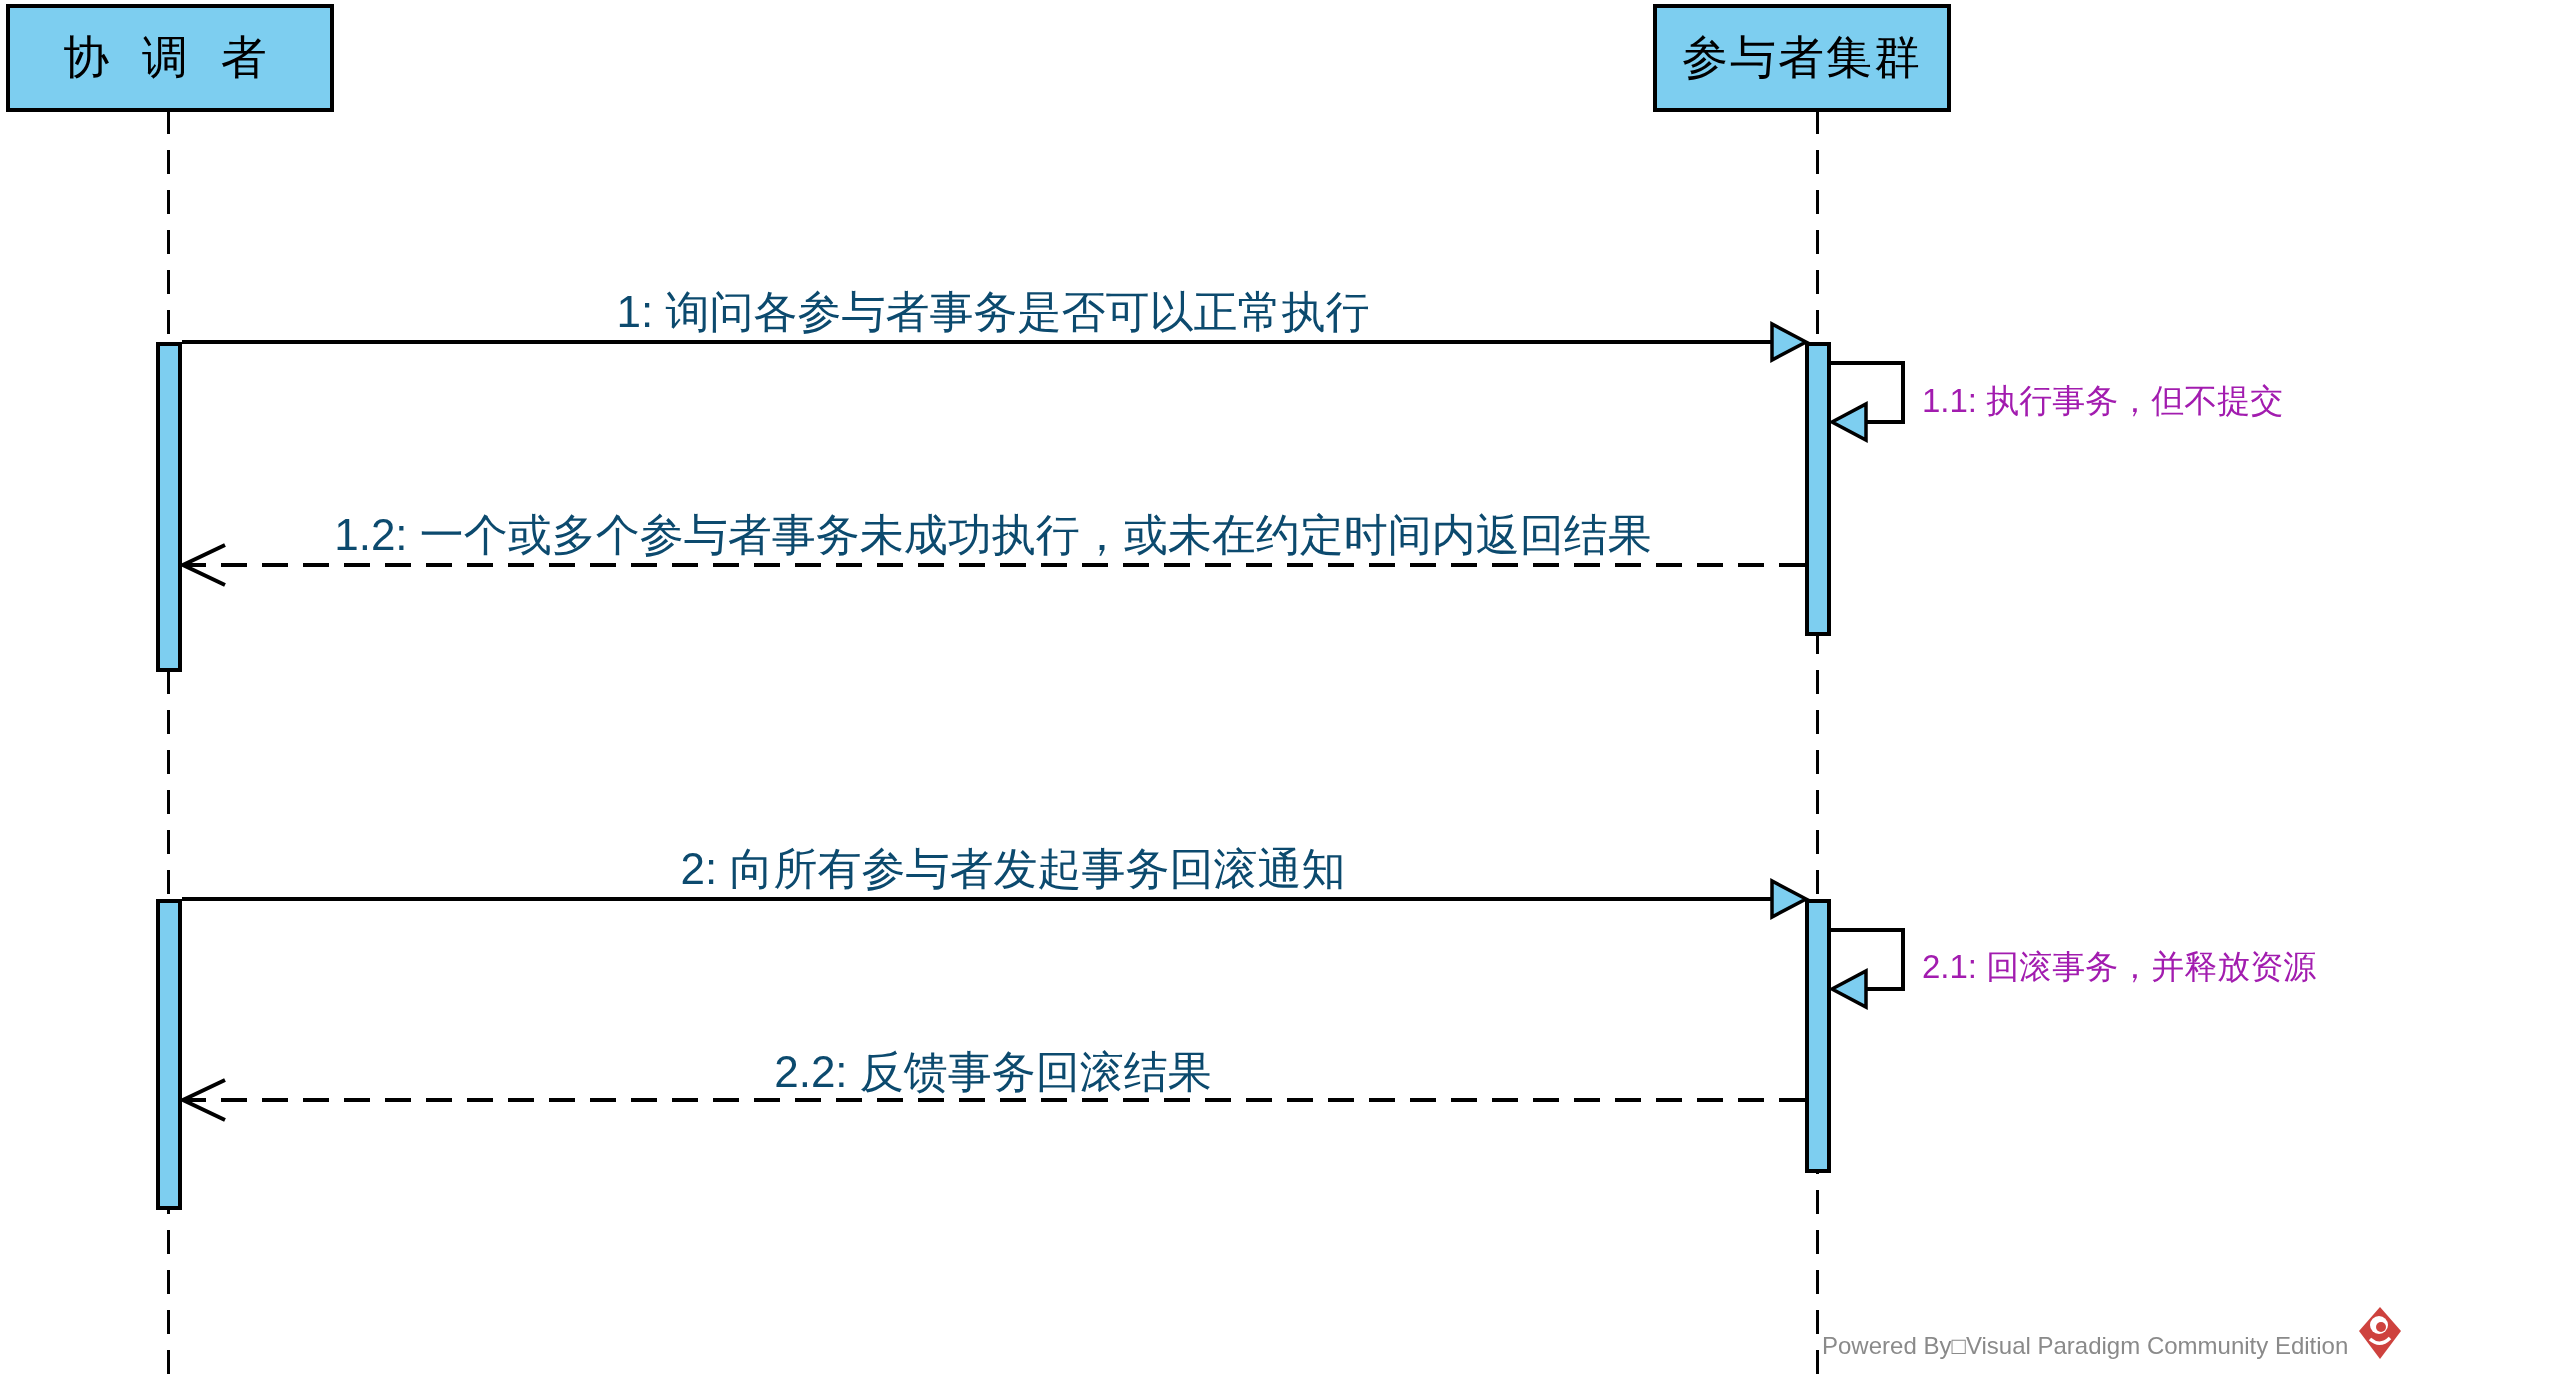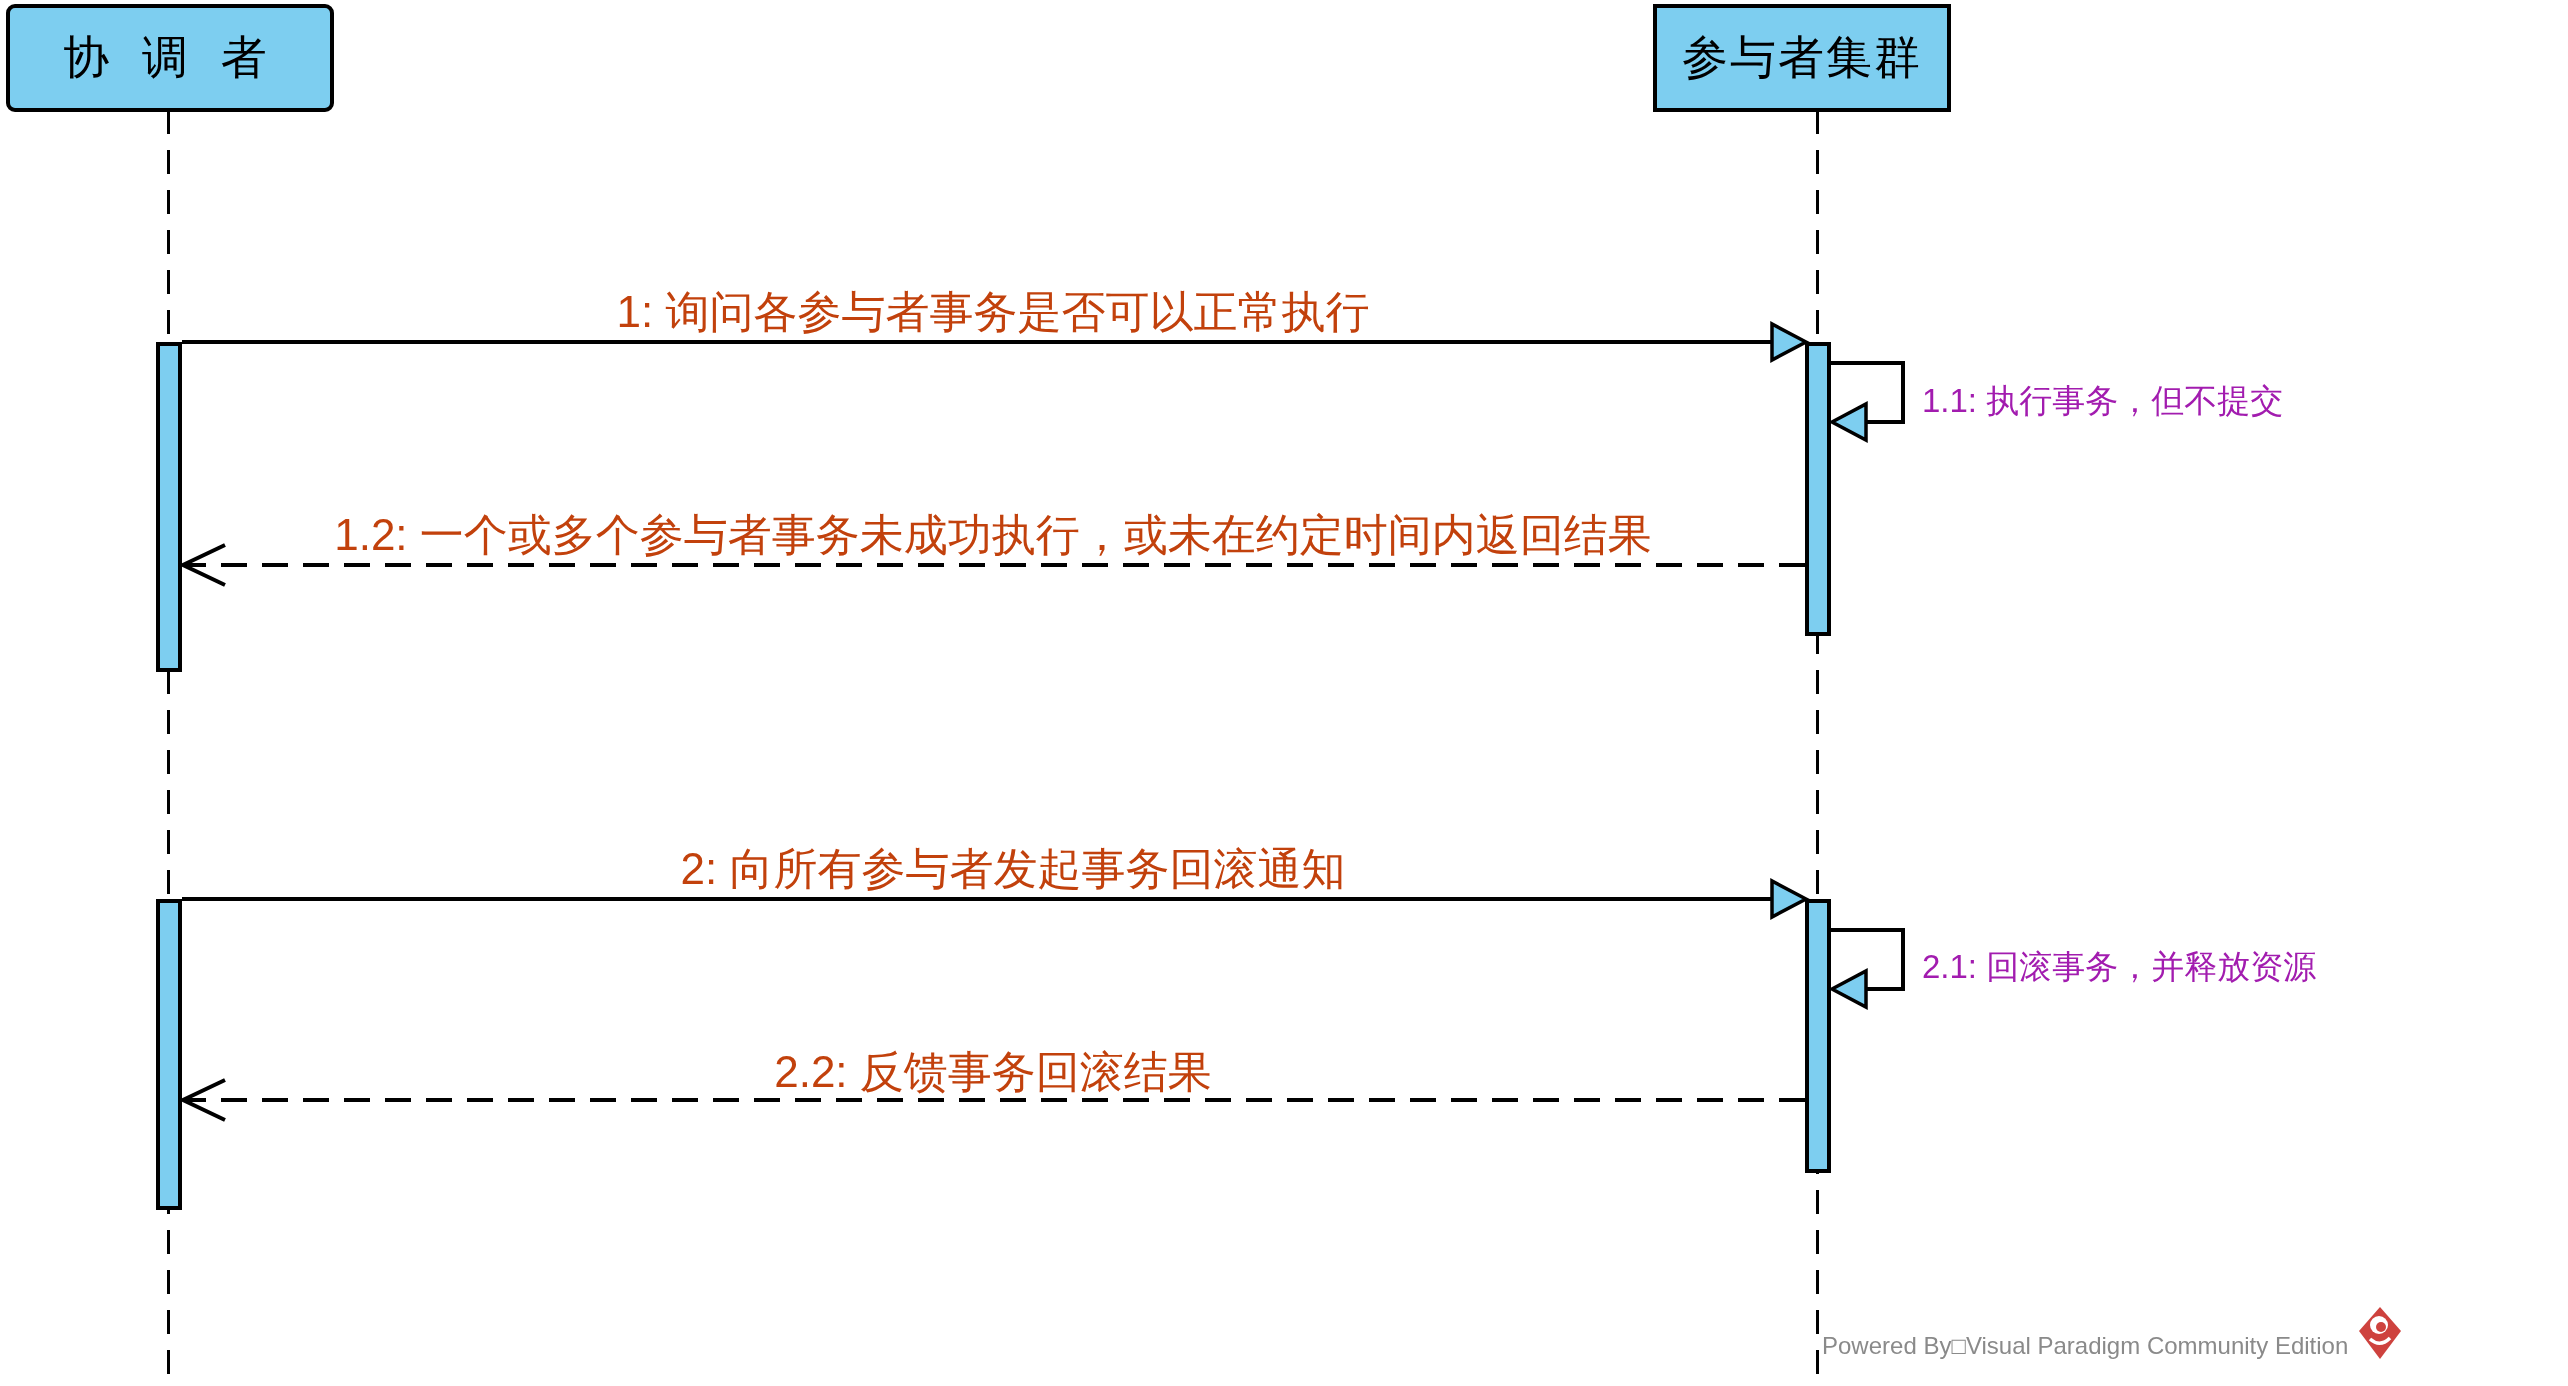--- a/index.html
+++ b/index.html
@@ -9,41 +9,41 @@
     background:#ffffff;
     font-family:"Liberation Sans","DejaVu Sans",sans-serif;
     overflow:hidden;
   }
   .actor-box{
     position:absolute;top:4px;height:108px;
     background:#7DCEF0;border:4px solid #000;box-sizing:border-box;
     display:flex;align-items:center;justify-content:center;
     font-size:46px;color:#000;white-space:nowrap;
   }
-  #actor-coordinator{left:6px;width:328px;border-radius:9px;}
+  #actor-coordinator{left:6px;width:328px;}
   #actor-coordinator .actor-label{letter-spacing:10px;}
   #actor-participants{left:1653px;width:298px;}
   #actor-participants .actor-label{letter-spacing:2px;}
   .lifeline{
     position:absolute;top:110px;height:1276px;width:3px;
     background:repeating-linear-gradient(180deg,#000 0 24px,transparent 24px 40px);
   }
   #lifeline-coordinator{left:167px;}
   #lifeline-participants{left:1816px;}
   .activation{
     position:absolute;width:26px;
     background:#7DCEF0;border:4px solid #000;box-sizing:border-box;
   }
   #act-c1{left:156px;top:342px;height:330px;}
   #act-c2{left:156px;top:899px;height:311px;}
   #act-p1{left:1805px;top:342px;height:294px;}
   #act-p2{left:1805px;top:899px;height:274px;}
   #wires{position:absolute;left:0;top:0;width:2568px;height:1386px;}
   .msg-label{
-    position:absolute;white-space:nowrap;color:#c2410c;
+    position:absolute;white-space:nowrap;color:#0c4a6e;
     font-size:44px;line-height:48px;transform:translateX(-50%);
   }
   .self-label{
     position:absolute;white-space:nowrap;color:#a21caf;
     font-size:33px;line-height:50px;
   }
   #label-m1{left:993px;top:288px;}
   #label-m12{left:993px;top:511px;}
   #label-m2{left:993px;top:845px;margin-left:20px;}
   #label-m22{left:993px;top:1048px;}

